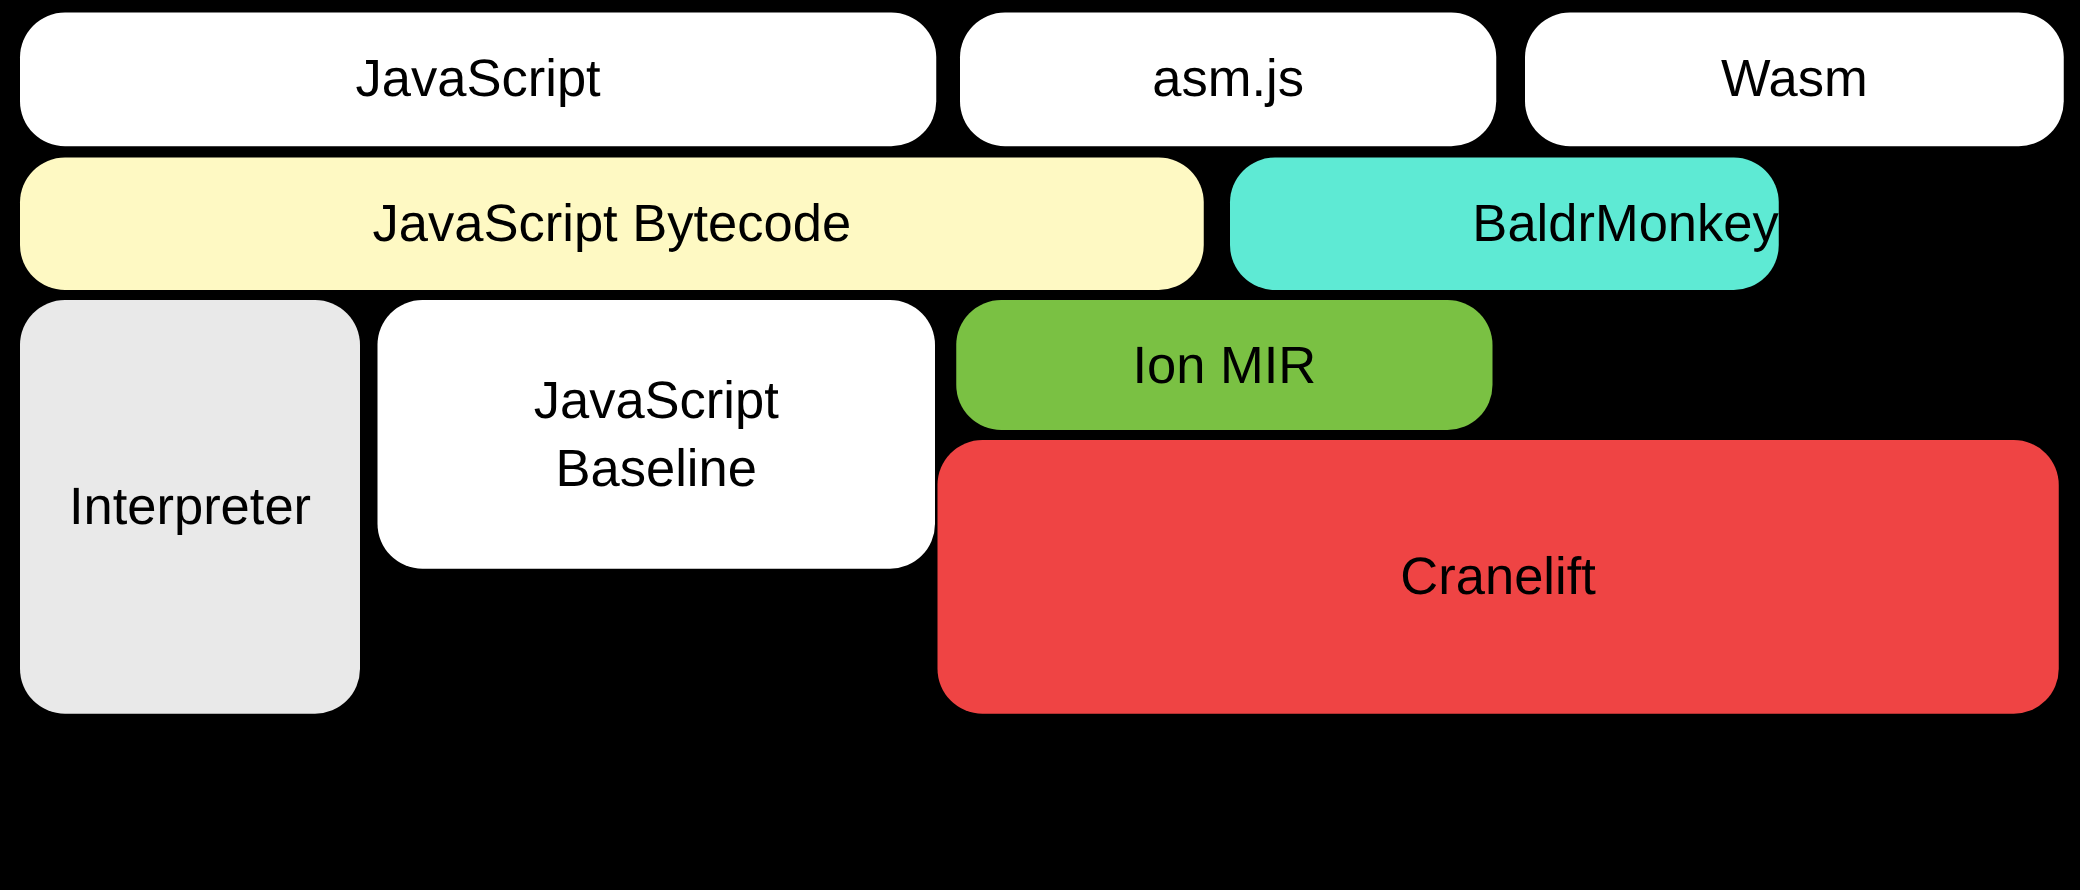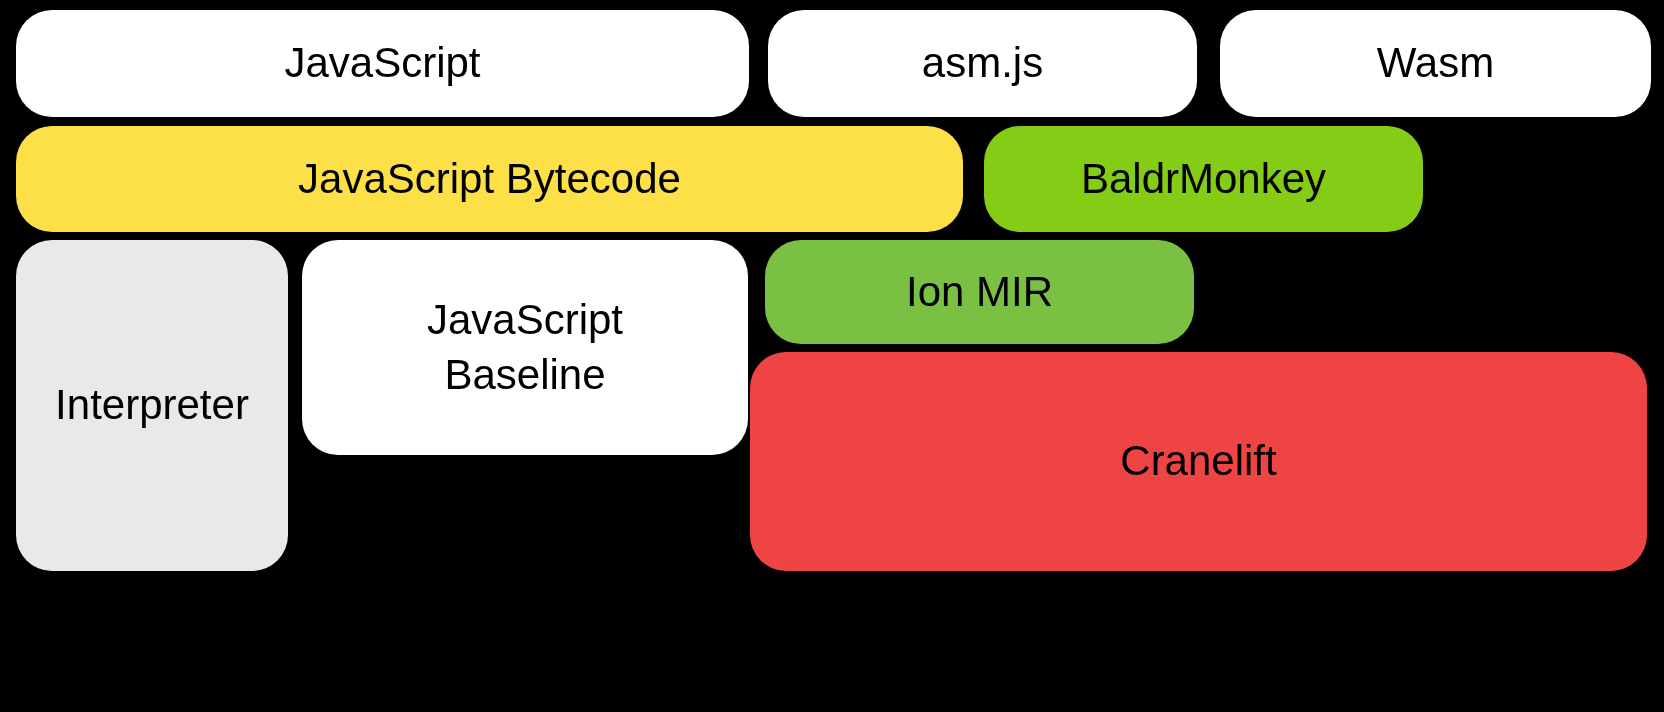--- a/index.html
+++ b/index.html
@@ -53,25 +53,25 @@
   </div>
 
   <div class="node" id="node-asmjs" style="background-color: rgb(255, 255, 255);">
     <span>asm.js</span>
   </div>
 
   <div class="node" id="node-wasm" style="background-color: rgb(255, 255, 255);">
     <span>Wasm</span>
   </div>
 
-  <div class="node" id="node-bytecode" style="background-color: #fde047;">
+  <div class="node" id="node-bytecode" style="background-color: #fef9c3;">
     <span>JavaScript Bytecode</span>
   </div>
 
-  <div class="node" id="node-baldrmonkey" style="background-color: #84cc16;">
+  <div class="node" id="node-baldrmonkey" style="background-color: #5eead4; justify-content: flex-end;">
     <span>BaldrMonkey</span>
   </div>
 
   <div class="node" id="node-interpreter" style="background-color: rgb(233, 233, 233);">
     <span>Interpreter</span>
   </div>
 
   <div class="node" id="node-baseline" style="background-color: rgb(255, 255, 255);">
     <span>JavaScript
 Baseline</span>

